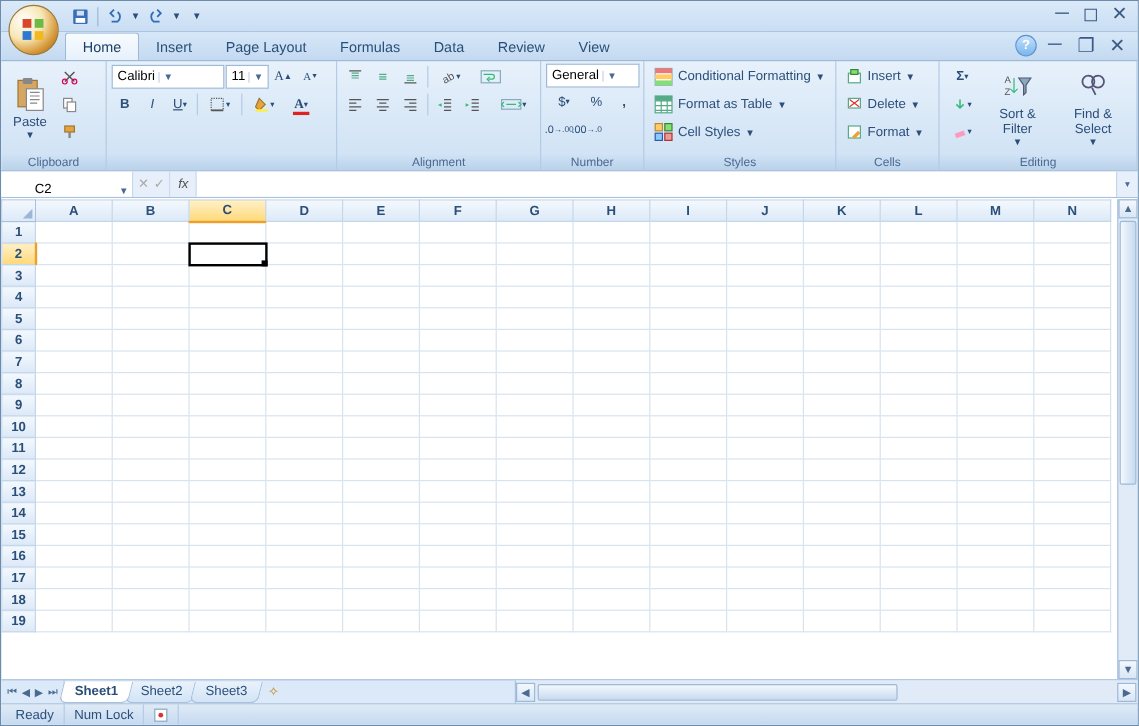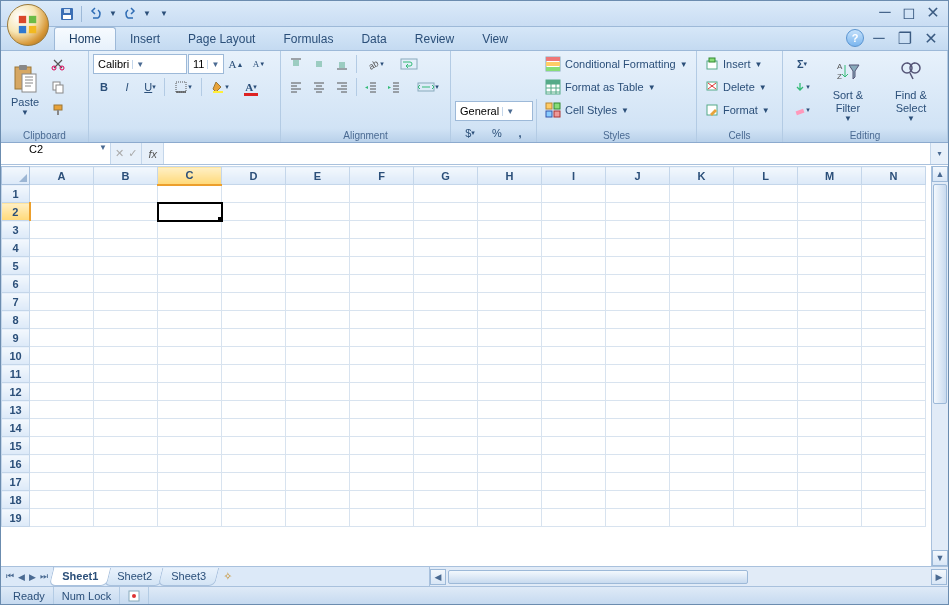--- a/index.html
+++ b/index.html
@@ -35,21 +35,21 @@
 .small-btn { width:22px; height:22px; display:flex; align-items:center; justify-content:center; border-radius:2px; font-size:11px; color:#2b4f79; }
 .small-btn.wdrop { width:30px; }
 .combo { height:20px; border:1px solid #9db9d8; background:#fff; font-size:11px; display:flex; align-items:center; padding:0 2px 0 4px;text-align:center; }
 .combo .arrow { border-left:1px solid #c4d6ea; padding-left:3px; margin-left:3px; font-size:8px; color:#4a6a92; }
 
 .menu-btn { height:22px; display:flex; align-items:center; padding:0 4px; font-size:11px; color:#2b4f79; border-radius:2px; gap:4px; }
 .menu-btn .arrow { font-size:8px; }
 
 
 .formula-bar { height:22px; background:#e9f1fa; border-bottom:1px solid #a9c1dd; display:flex; align-items:stretch; }
-.name-box { width:110px; border-right:1px solid #c4d6ea; display:flex; align-items:flex-start; background:#fff; padding-left:28px; font-size:11px; position:relative; }
+.name-box { width:110px; border-right:1px solid #c4d6ea; display:flex; align-items:flex-end; background:#fff; padding-left:28px; font-size:11px; position:relative; }
 .name-box .arrow { position:absolute; right:3px; font-size:8px; color:#4a6a92; }
 .fx-btns { display:flex; align-items:center; border-right:1px solid #c4d6ea; padding:0 4px; background:#e7f0fa; gap:4px; }
 .fx-label { font-style:italic; font-size:11px; color:#555; padding:0 6px; border-right:1px solid #c4d6ea; display:flex; align-items:center; background:#e7f0fa;}
 .formula-input { flex:1; background:#fff; }
 .fbar-expand { width:18px; display:flex; align-items:center; justify-content:center; color:#4a6a92; font-size:8px; border-left:1px solid #c4d6ea; background:#e7f0fa;}
 
 
 .grid-wrap { position:absolute; top:165px; left:0; right:0; bottom:38px; overflow:hidden; }
 .grid-wrap table { border-collapse:collapse; table-layout:fixed; }
 .corner { width:28px; height:18px; background:linear-gradient(#f3f8fd,#dce9f8); border:1px solid #a9c1dd; position:relative; }
@@ -315,21 +315,21 @@
               <path d="M5 7h8" stroke="#3b7"></path>
               <path d="M3 5l-2 2 2 2M15 5l2 2-2 2" fill="none" stroke="#3b7"></path>
             </svg>
             <span style="font-size:7px;">▾</span>
           </div>
       </div>
     </div>
     <div class="group-label">Alignment</div>
   </div>
 
-  <div class="group" style="width:86px;margin-top:48px;">
+  <div class="group" style="width:86px;">
     <div class="group-body vstack" style="width:100%;">
       <div class="combo" style="width:78px;">
           <span>General</span>
           <span class="arrow">▼</span>
         </div>
       <div class="hstack">
         <div class="small-btn wdrop">$<span style="font-size:7px;">▾</span></div>
         <div class="small-btn">%</div>
         <div class="small-btn">
             <b>,</b>

